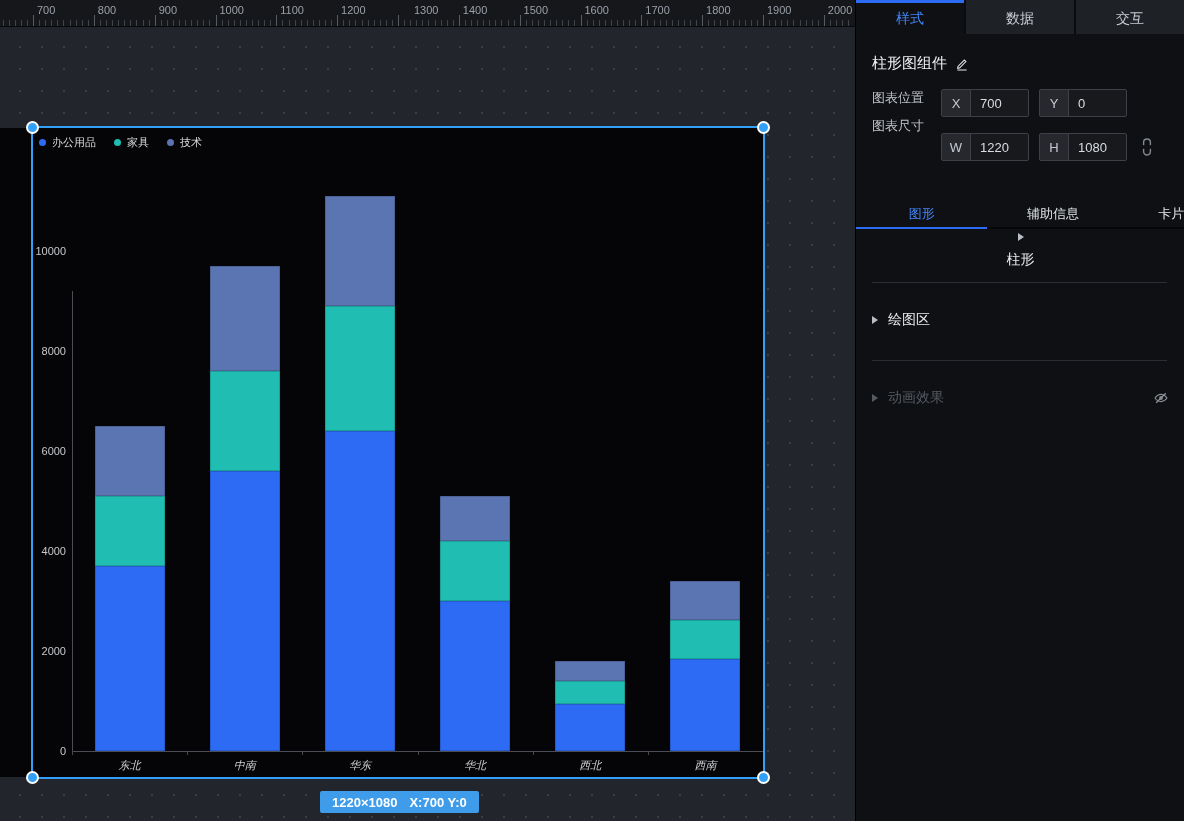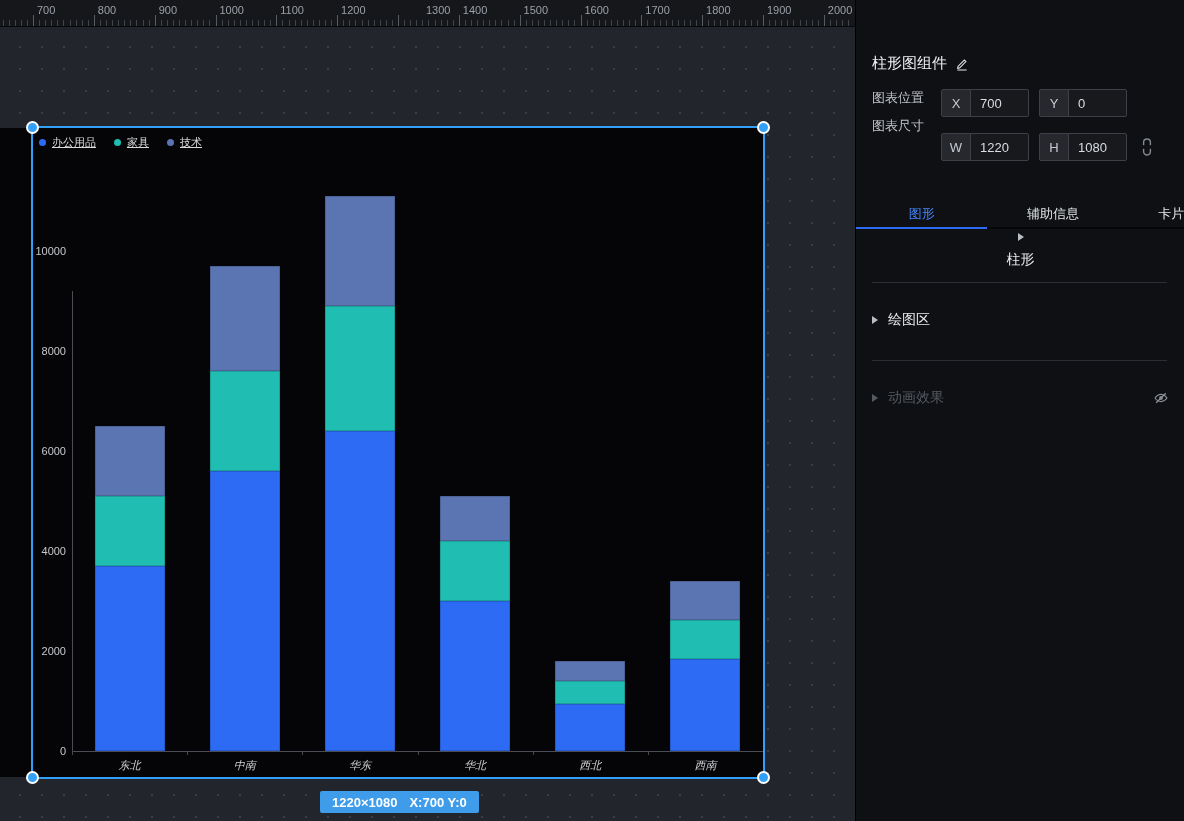--- a/index.html
+++ b/index.html
@@ -18,21 +18,21 @@
   .rtick { position:absolute; bottom:0; width:1px; height:6px; background:#40444B; }
   .rtick.major { height:11px; background:#565B63; }
   .rlabel { position:absolute; top:4px; font-size:11px; color:#9BA0A8; white-space:nowrap; }
 
   .artboard { position:absolute; left:0; top:128px; width:765px; height:649px; background:#050507; z-index:1; }
 
   .chart { position:absolute; left:33px; top:128px; width:730px; height:649px; z-index:2; }
   .legend { position:absolute; left:6px; top:7px; display:flex; gap:18px; align-items:center; }
   .legend-item { display:flex; align-items:center; gap:6px; }
   .legend-dot { width:7px; height:7px; border-radius:50%; }
-  .legend-label { font-size:11px; color:#D8DADC;text-decoration:underline; }
+  .legend-label { font-size:11px; color:#D8DADC; }
   .ylabel { position:absolute; width:33px; text-align:right; font-size:11px; color:#C6C8CB; line-height:12px; }
   .axis-v { position:absolute; left:39px; top:163px; width:1px; height:460px; background:#4A4E54; }
   .axis-h { position:absolute; left:39px; top:623px; width:691px; height:1px; background:#4A4E54; }
   .axis-tick { position:absolute; top:623px; width:1px; height:4px; background:#44484E; }
   .bar-seg { position:absolute; width:70px; box-shadow:inset 0 0 0 0.5px rgba(0,0,0,.3); }
   .cat-label { position:absolute; top:630px; width:70px; text-align:center; font-size:11px; color:#D2D4D7;font-style:italic; }
 
   .selection { position:absolute; left:31px; top:126px; width:734px; height:653px;
     border:2px solid #32A0F6; z-index:4; }
   .handle { position:absolute; width:13px; height:13px; border-radius:50%;
@@ -153,21 +153,21 @@
         <div class="rtick" style="left: 343.2px;"></div>
         <div class="rtick" style="left: 349.3px;"></div>
         <div class="rtick" style="left: 355.4px;"></div>
         <div class="rtick" style="left: 361.5px;"></div>
         <div class="rtick" style="left: 367.6px;"></div>
         <div class="rtick" style="left: 373.6px;"></div>
         <div class="rtick" style="left: 379.7px;"></div>
         <div class="rtick" style="left: 385.8px;"></div>
         <div class="rtick" style="left: 391.9px;"></div>
         <div class="rtick major" style="left: 398px;"></div>
-        <div class="rlabel" style="left: 426px;">1300</div>
+        <div class="rlabel" style="left: 414px;">1300</div>
         <div class="rtick" style="left: 404.1px;"></div>
         <div class="rtick" style="left: 410.1px;"></div>
         <div class="rtick" style="left: 416.2px;"></div>
         <div class="rtick" style="left: 422.3px;"></div>
         <div class="rtick" style="left: 428.4px;"></div>
         <div class="rtick" style="left: 434.5px;"></div>
         <div class="rtick" style="left: 440.6px;"></div>
         <div class="rtick" style="left: 446.6px;"></div>
         <div class="rtick" style="left: 452.7px;"></div>
         <div class="rtick major" style="left: 458.8px;"></div>
@@ -314,20 +314,25 @@
     </div>
 
     <div class="badge">
       <span>1220×1080</span>
       <span>X:700 Y:0</span>
     </div>
   </div>
 
   <div class="panel">
 
+    <div class="tabbar">
+      <div class="tab active">样式</div>
+      <div class="tab">数据</div>
+      <div class="tab">交互</div>
+    </div>
 
     <div class="title-row">
       <span class="comp-title">柱形图组件</span>
       <span class="icon-btn">
         <svg width="14" height="14" viewBox="0 0 14 14">
           <path d="M3 9.3 L9.3 3 L10.9 4.6 L4.6 10.9 L2.7 11.3 Z" fill="none" stroke="#D8DBDF" stroke-width="1.1"></path>
           <line x1="2.4" y1="13" x2="11.6" y2="13" stroke="#D8DBDF" stroke-width="1.1"></line>
         </svg>
       </span>
     </div>

